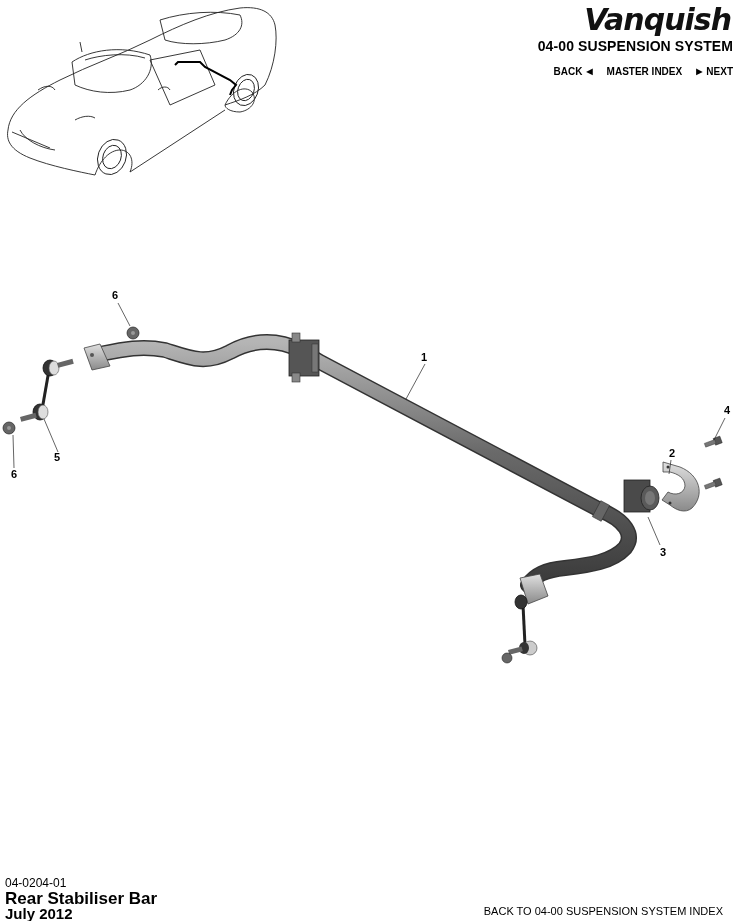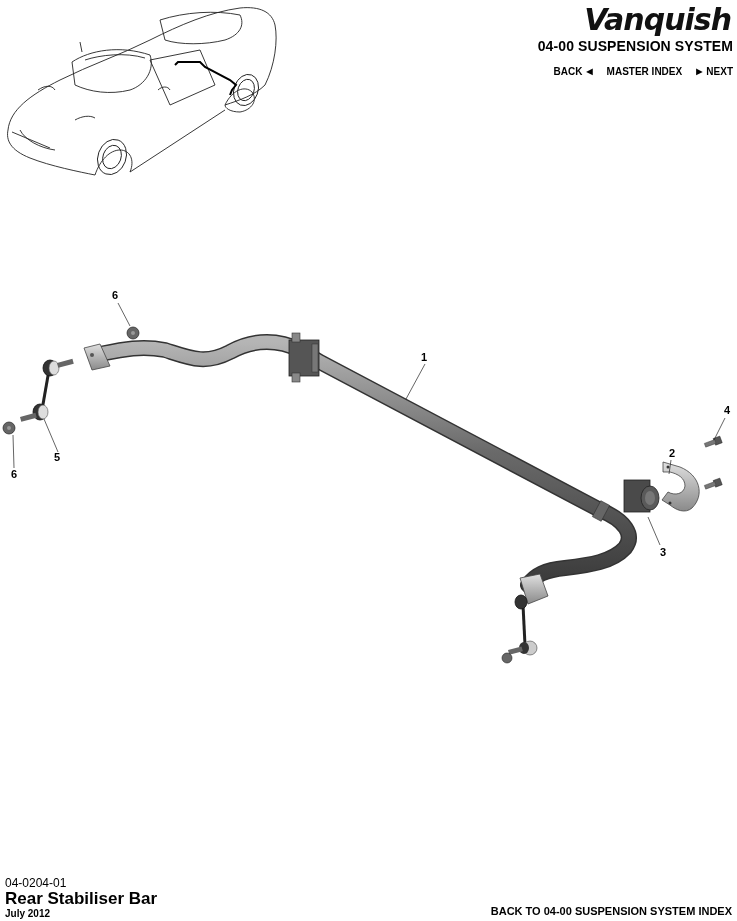--- a/index.html
+++ b/index.html
@@ -11,23 +11,23 @@
                    font-size: 14px; font-weight: bold; letter-spacing: 0.1px; padding-left: 8px; }
   .nav { position: absolute; right: 4px; top: 66px; font-family: "Liberation Sans", sans-serif;
          font-size: 10px; font-weight: bold; display: flex; gap: 14px; align-items: center; }
   .nav a { color: #000; text-decoration: none; cursor: pointer; display: flex; align-items: center; gap: 4px; }
   .tri { font-size: 8px; }
   .diagram { position: absolute; left: 0; top: 280px; width: 737px; height: 400px; }
   .callout { position: absolute; font-family: "Liberation Sans", sans-serif; font-size: 11px; font-weight: bold; }
   .footer-left { position: absolute; left: 5px; top: 876px; font-family: "Liberation Sans", sans-serif; }
   .footer-left .code { font-size: 12px; font-weight: normal; line-height: 15px; }
   .footer-left .name { font-size: 17px; font-weight: bold; line-height: 15px; }
-  .footer-left .date { font-size: 10px; font-weight: bold; line-height: 16px; }
-  .footer-right { position: absolute; right: 5px; top: 905px; font-family: "Liberation Sans", sans-serif;
-                  font-size: 11px; font-weight: bold; color: #000; text-decoration: none; cursor: pointer; }
+  .footer-left .date { font-size: 15px; font-weight: bold; line-height: 16px; }
+  .footer-right { position: absolute; right: 14px; top: 905px; font-family: "Liberation Sans", sans-serif;
+                  font-size: 11px; font-weight: normal; color: #000; text-decoration: none; cursor: pointer; }
 </style>
 </head>
 <body>
 
 <svg class="car" viewBox="0 0 290 185">
   <g fill="none" stroke="#222" stroke-width="0.9">
     <path d="M8 130 C10 110 30 95 60 80 C90 65 120 55 150 40 C180 25 210 12 240 8 C260 6 272 12 275 25 C278 40 275 65 265 85 C255 95 240 100 225 105"></path>
     <path d="M8 130 C6 140 10 150 30 158 C50 166 80 172 95 175"></path>
     <path d="M95 175 C100 160 110 150 120 150 C130 150 135 160 130 172"></path>
     <path d="M130 172 L225 110"></path>

